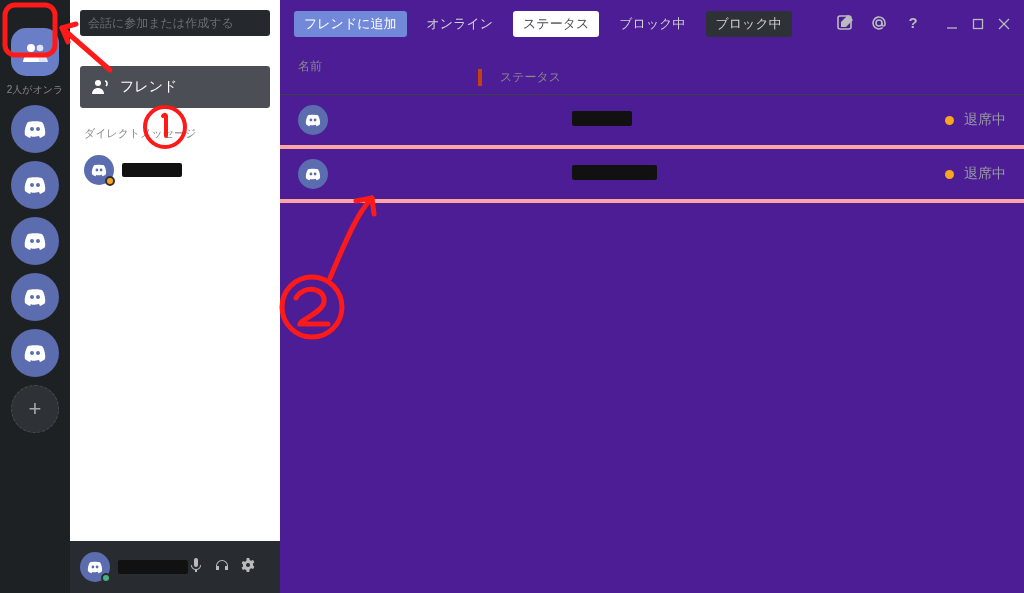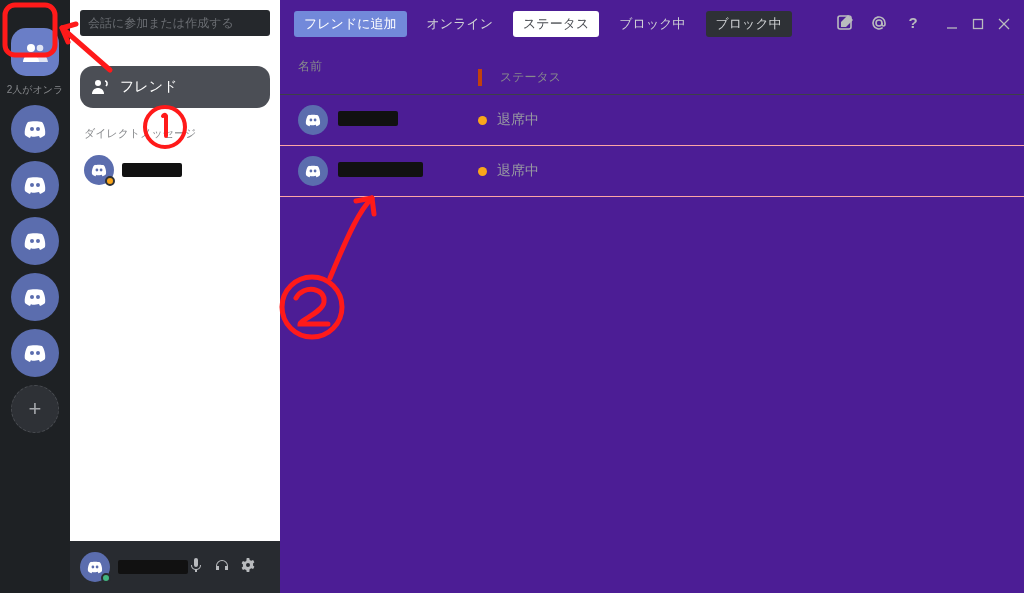--- a/index.html
+++ b/index.html
@@ -75,21 +75,21 @@
   }
   .search input::placeholder { color: #6a6d72; }
 
   .channels-body {
     flex: 1;
     padding: 0 10px;
     overflow: hidden;
   }
   .friends-tab {
     background: #4b4e55;
-    border-radius: 13px;
+    border-radius: 3px;
     height: 42px;
     display: flex; align-items: center;
     padding: 0 12px;
     color: #fff;
     font-size: 14px;
     cursor: pointer;
     margin-top: 20px;
   }
   .friends-tab .icon { margin-right: 10px; }
 
@@ -189,22 +189,23 @@
     border-bottom: 1px solid #3e4147;
     justify-content: flex-end;
   }
   .col-name { width: 180px; }
   .col-status { flex: 1; border-left: 4px solid #c2410c; padding-left: 18px; margin-top: 11px; }
 
   .friend-row {
     display: flex;
     align-items: center;
     padding: 10px 18px;
-    border-bottom: 1px solid #fca5a5;
+    border-bottom: 4px solid #fca5a5;
     cursor: pointer;
+    justify-content: space-between;
   }
   .friend-row .avatar { width: 30px; height: 30px; border:0; }
   .friend-name {
     font-size: 14px; color: #c9cbce;
     margin-left: 10px;
     width: 140px;
   }
   .friend-name .mask { display:inline-block; background:#111; height:15px; border-radius:2px; }
   .friend-status {
     display: flex; align-items:center;

